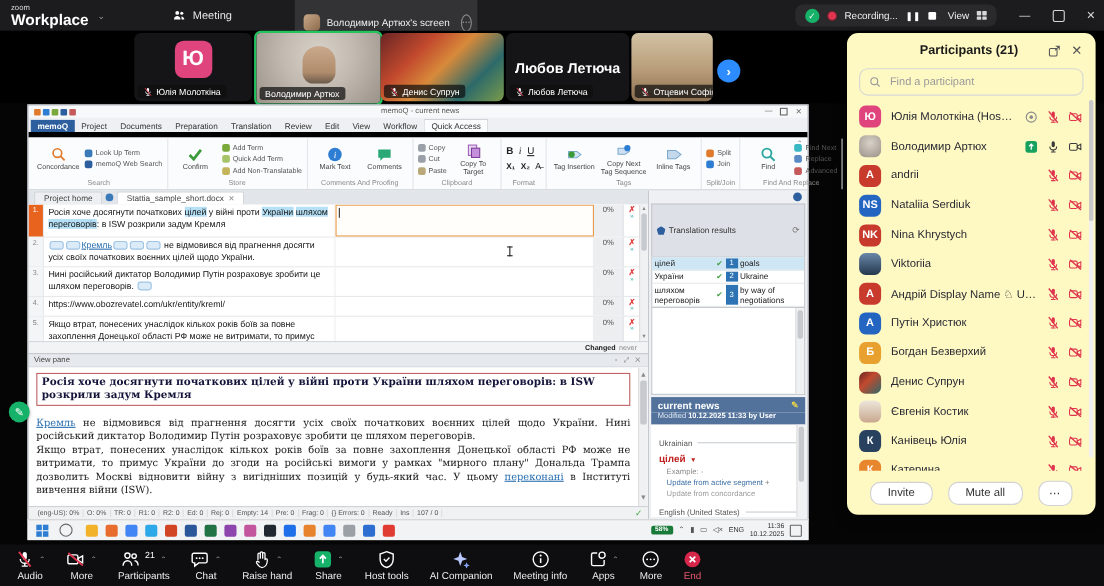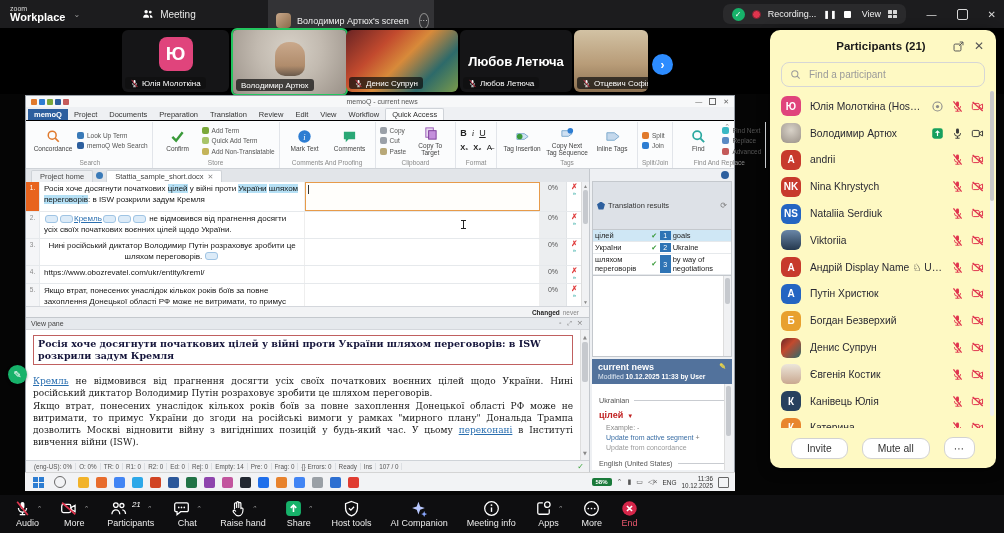--- a/index.html
+++ b/index.html
@@ -2,21 +2,21 @@
 <html><head>
 <meta charset="utf-8">
 <style>
   html,body{margin:0;padding:0;background:#000;}
   .stage{position:relative;width:1004px;height:533px;background:#050505;font-family:"Liberation Sans",sans-serif;overflow:hidden;}
 
   
   .topbar{position:absolute;top:0;left:0;width:100%;height:28px;background:#1c1c1e;display:flex;align-items:center;color:#fff;}
   .logo{margin-left:10px;line-height:1;}
   .logo .s{font-size:7px;color:#ddd;}
-  .logo .b{font-size:11px;font-weight:bold;}
+  .logo .b{font-size:14px;font-weight:bold;}
   .logo-chev{color:#9a9a9a;font-size:8px;margin-left:8px;}
   .meeting-tab{display:flex;align-items:center;gap:6px;margin-left:62px;font-size:10px;color:#e8e8e8;}
   .screen-tab{position:absolute;left:268px;top:0;height:41px;width:150px;background:#333336;border-radius:0 0 0 0;display:flex;align-items:center;gap:6px;padding:0 8px;}
   .screen-tab .av{width:15px;height:15px;border-radius:4px;background:linear-gradient(135deg,#c9a88a,#8a6a4a);flex:none;}
   .screen-tab .lbl{font-size:9px;color:#f0f0f0;white-space:nowrap;}
   .screen-tab .dots{margin-left:4px;width:14px;height:14px;border-radius:50%;border:1px solid #8a8a8a;color:#cfcfcf;font-size:8px;display:flex;align-items:center;justify-content:center;}
   .rec-cluster{position:absolute;right:98px;top:4px;height:20px;background:#2a2a2c;border-radius:7px;display:flex;align-items:center;gap:7px;padding:0 9px;}
   .shield{width:13px;height:13px;border-radius:50%;background:#17b26a;color:#fff;font-size:8px;display:flex;align-items:center;justify-content:center;}
   .recdot{width:7px;height:7px;border-radius:50%;background:#e0354e;border:1.5px solid #7a2030;}
   .rec-lbl{font-size:9px;color:#f0f0f0;}
@@ -44,21 +44,21 @@
 
   
   .share{position:absolute;left:25px;top:95px;width:710px;height:396px;background:#e8e8e8;}
   .mq{position:absolute;left:0;top:0;right:0;bottom:18px;background:#f4f4f4;display:flex;flex-direction:column;border:1px solid #9aa0a8;box-sizing:border-box;}
   .mq-title{height:11px;background:#f7f8f9;display:flex;align-items:center;font-size:7px;color:#555;flex:none;}
   .qat{display:flex;gap:2px;margin-left:5px;}
   .qat i{width:6px;height:6px;border-radius:1px;display:inline-block;}
   .mq-title .t{flex:1;text-align:center;}
   .mq-winctl{display:flex;gap:7px;margin-right:5px;color:#666;font-size:7px;align-items:center;}
   .mq-winctl .mx{width:5px;height:5px;border:1px solid #666;display:inline-block;}
-  .mq-tabs{height:13px;display:flex;background:#eef0f3;border-bottom:1px solid #000000;padding-left:2px;flex:none;align-items:flex-end;}
+  .mq-tabs{height:13px;display:flex;background:#eef0f3;border-bottom:5px solid #000000;padding-left:2px;flex:none;align-items:flex-end;}
   .mtab{font-size:7.5px;padding:1px 6px;color:#333;}
   .mtab.brand{background:#2d5f9e;color:#fff;font-weight:bold;}
   .mtab.active{background:#fbfcfd;border:1px solid #cfd3d8;border-bottom:0;border-radius:2px 2px 0 0;}
   .mq-ribbon{height:46px;background:#fbfcfd;border-bottom:1px solid #cfd3d8;display:flex;padding:1px 2px 0;flex:none;position:relative;}
   .rgroup{display:flex;flex-direction:column;border-right:1px solid #e2e5ea;padding:0 4px;}
   .ritems{flex:1;display:flex;gap:3px;align-items:center;}
   .rlabel{font-size:6.5px;color:#8a8a8a;text-align:center;height:9px;flex:none;}
   .rbig{width:42px;display:flex;flex-direction:column;align-items:center;font-size:6.5px;color:#444;text-align:center;line-height:7px;}
   .ricon{width:15px;height:15px;margin-bottom:1px;}
   .rsmalls{display:flex;flex-direction:column;gap:1.5px;justify-content:center;}
@@ -175,21 +175,21 @@
   .picons{display:flex;gap:7px;align-items:center;flex:none;}
   .pscroll{position:absolute;right:2px;top:2px;width:4px;height:96%;background:#f0f0f0;border-radius:2px;}
   .pthumb{position:absolute;left:0;right:0;top:0;height:110px;background:#c9c9c9;border-radius:2px;}
   .pfoot{height:40px;display:flex;align-items:center;justify-content:center;gap:14px;flex:none;}
   .pbtn{border:1px solid #d2d2d2;border-radius:9px;padding:4px 15px;font-size:10.3px;color:#333;background:#fff;}
   .pbtn.more{padding:4px 9px;letter-spacing:1px;}
 
   
   .btoolbar{position:absolute;left:0;bottom:0;width:1004px;height:38px;background:#0e0e10;display:flex;align-items:center;padding-left:4px;z-index:5;}
   .titem{display:flex;flex-direction:column;align-items:center;justify-content:center;color:#ececec;font-size:9px;padding:0 9.5px;height:100%;position:relative;}
-  .titem .irow{display:flex;align-items:center;gap:5px;height:17px;font-style:italic;}
+  .titem .irow{display:flex;align-items:center;gap:5px;height:17px;}
   .titem .lbl{margin-top:1px;white-space:nowrap;}
   .titem.danger .lbl{color:#e8586e;}
   .chev{color:#9a9a9a;font-size:7px;}
   .badge{color:#fff;font-size:8px;position:relative;top:-4px;}
 </style>
 </head>
 <body>
 
 <div class="stage">
 
@@ -533,21 +533,21 @@
       <div class="seg-src"><span class="tagp"></span><span class="tagp"></span><span class="lnk">Кремль</span><span class="tagp"></span><span class="tagp"></span><span class="tagp"></span><span> не відмовився від прагнення досягти усіх своїх початкових воєнних цілей щодо України.</span></div>
       <div class="seg-tgt">
                   <span class="ibeam"></span>
                 </div>
       <div class="seg-match">0%</div>
       <div class="seg-st">
                   <span class="xred">✗</span>
                   <span class="prop">»</span>
                 </div>
               </div>
-              <div class="seg" style="height: 26px; margin-right: 7px; text-align: center;">
+              <div class="seg" style="height: 26px; margin-right: 7px;">
                 <div class="seg-num">3.</div>
       <div class="seg-src"><span>Нині російський диктатор Володимир Путін розраховує зробити це шляхом переговорів. </span><span class="tagp"></span></div>
       <div class="seg-tgt"></div>
       <div class="seg-match">0%</div>
       <div class="seg-st">
                   <span class="xred">✗</span>
                   <span class="prop">»</span>
                 </div>
               </div>
               <div class="seg" style="height: 17px; margin-right: 7px;">
@@ -799,40 +799,40 @@
               <line x1="3" y1="1.6" x2="13" y2="14.2" stroke="#e0354e" stroke-width="1.6"></line>
             </svg>
             <svg width="13" height="13" viewBox="0 0 16 16">
               <rect x="1.6" y="4.2" width="8.6" height="7.6" rx="1.6" fill="none" stroke="#e0354e" stroke-width="1.2"></rect>
               <path d="M10.4 7.2l3.8-2.2v6L10.4 8.8z" fill="none" stroke="#e0354e" stroke-width="1.2"></path>
               <line x1="2" y1="2.6" x2="14.4" y2="13.4" stroke="#e0354e" stroke-width="1.6"></line>
             </svg>
           </span>
         </div>
         <div class="prow">
+          <span class="pav" style="background:#2465c2">NS</span>
+          <span class="pname">Nataliia Serdiuk</span>
+          <span class="picons">
+            <svg width="13" height="13" viewBox="0 0 16 16">
+              <rect x="6.2" y="1.8" width="3.6" height="6.6" rx="1.8" fill="#e0354e"></rect>
+              <path d="M4.2 7.6a3.8 3.8 0 0 0 7.6 0" fill="none" stroke="#e0354e" stroke-width="1.2"></path>
+              <line x1="8" y1="11.4" x2="8" y2="13.6" stroke="#e0354e" stroke-width="1.2"></line>
+              <line x1="5.4" y1="13.8" x2="10.6" y2="13.8" stroke="#e0354e" stroke-width="1.2"></line>
+              <line x1="3" y1="1.6" x2="13" y2="14.2" stroke="#e0354e" stroke-width="1.6"></line>
+            </svg>
+            <svg width="13" height="13" viewBox="0 0 16 16">
+              <rect x="1.6" y="4.2" width="8.6" height="7.6" rx="1.6" fill="none" stroke="#e0354e" stroke-width="1.2"></rect>
+              <path d="M10.4 7.2l3.8-2.2v6L10.4 8.8z" fill="none" stroke="#e0354e" stroke-width="1.2"></path>
+              <line x1="2" y1="2.6" x2="14.4" y2="13.4" stroke="#e0354e" stroke-width="1.6"></line>
+            </svg>
+          </span>
+        </div>
+        <div class="prow">
           <span class="pav" style="background:#c73a2c">NK</span>
           <span class="pname">Nina Khrystych</span>
-          <span class="picons">
-            <svg width="13" height="13" viewBox="0 0 16 16">
-              <rect x="6.2" y="1.8" width="3.6" height="6.6" rx="1.8" fill="#e0354e"></rect>
-              <path d="M4.2 7.6a3.8 3.8 0 0 0 7.6 0" fill="none" stroke="#e0354e" stroke-width="1.2"></path>
-              <line x1="8" y1="11.4" x2="8" y2="13.6" stroke="#e0354e" stroke-width="1.2"></line>
-              <line x1="5.4" y1="13.8" x2="10.6" y2="13.8" stroke="#e0354e" stroke-width="1.2"></line>
-              <line x1="3" y1="1.6" x2="13" y2="14.2" stroke="#e0354e" stroke-width="1.6"></line>
-            </svg>
-            <svg width="13" height="13" viewBox="0 0 16 16">
-              <rect x="1.6" y="4.2" width="8.6" height="7.6" rx="1.6" fill="none" stroke="#e0354e" stroke-width="1.2"></rect>
-              <path d="M10.4 7.2l3.8-2.2v6L10.4 8.8z" fill="none" stroke="#e0354e" stroke-width="1.2"></path>
-              <line x1="2" y1="2.6" x2="14.4" y2="13.4" stroke="#e0354e" stroke-width="1.6"></line>
-            </svg>
-          </span>
-        </div>
-        <div class="prow">
-          <span class="pav" style="background:#2465c2">NS</span>
-          <span class="pname">Nataliia Serdiuk</span>
           <span class="picons">
             <svg width="13" height="13" viewBox="0 0 16 16">
               <rect x="6.2" y="1.8" width="3.6" height="6.6" rx="1.8" fill="#e0354e"></rect>
               <path d="M4.2 7.6a3.8 3.8 0 0 0 7.6 0" fill="none" stroke="#e0354e" stroke-width="1.2"></path>
               <line x1="8" y1="11.4" x2="8" y2="13.6" stroke="#e0354e" stroke-width="1.2"></line>
               <line x1="5.4" y1="13.8" x2="10.6" y2="13.8" stroke="#e0354e" stroke-width="1.2"></line>
               <line x1="3" y1="1.6" x2="13" y2="14.2" stroke="#e0354e" stroke-width="1.6"></line>
             </svg>
             <svg width="13" height="13" viewBox="0 0 16 16">
               <rect x="1.6" y="4.2" width="8.6" height="7.6" rx="1.6" fill="none" stroke="#e0354e" stroke-width="1.2"></rect>

